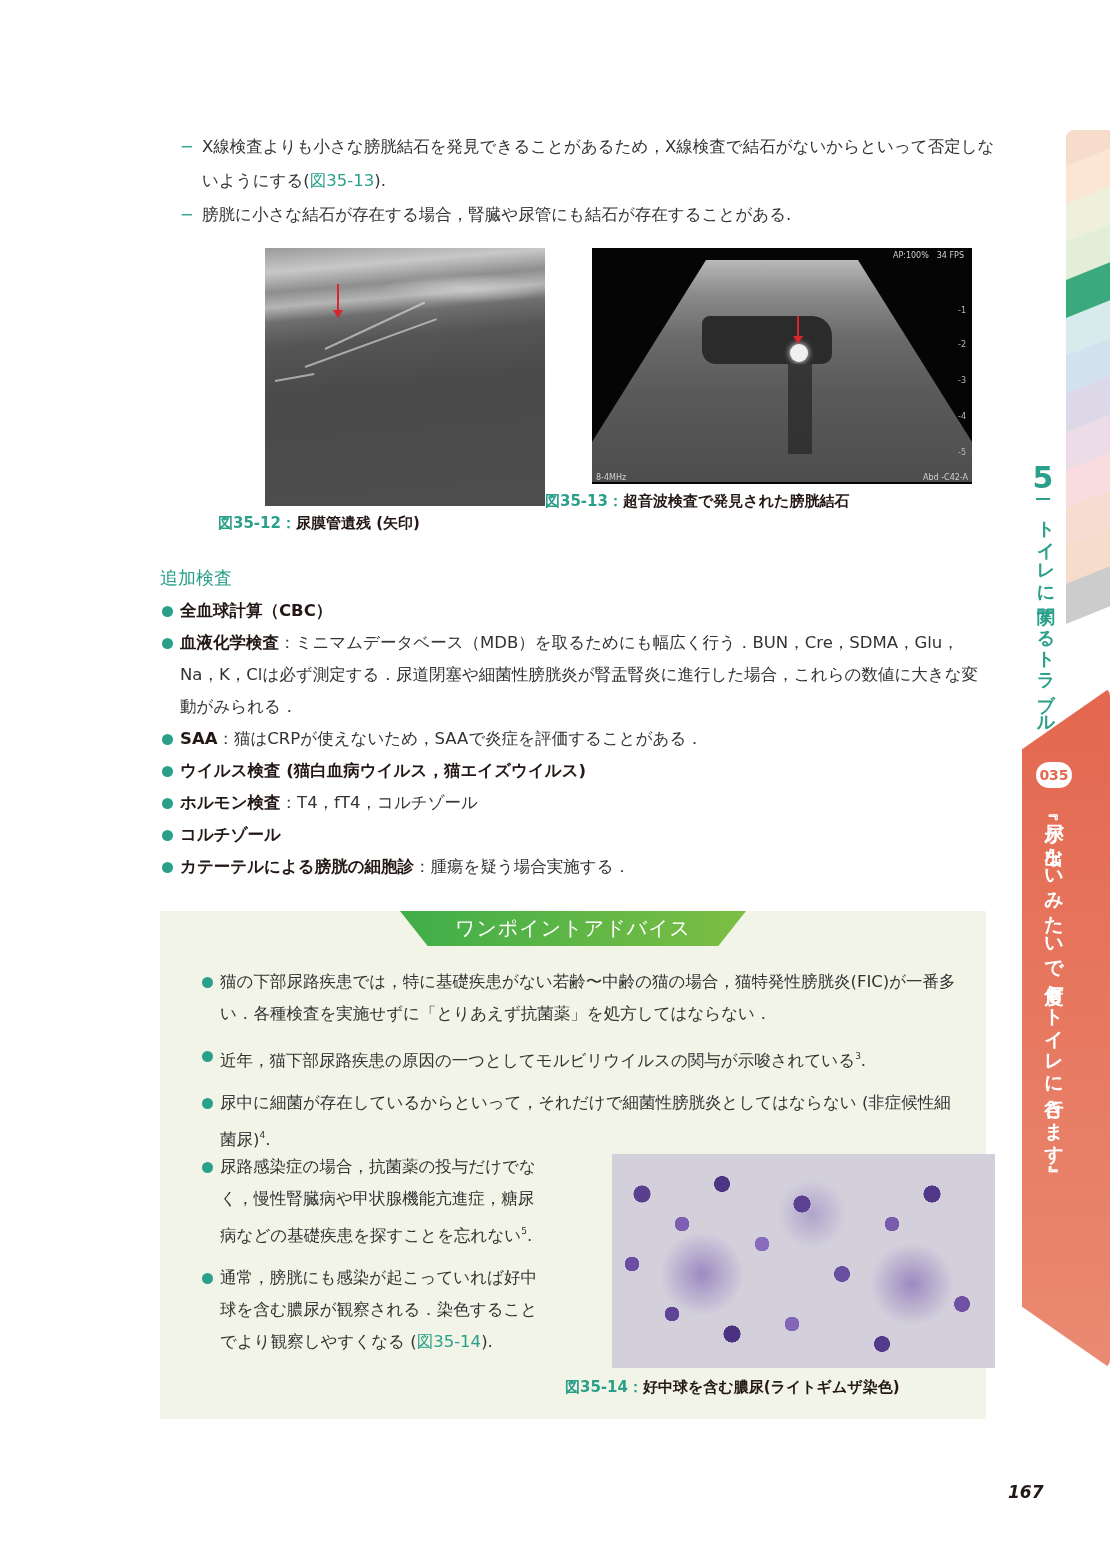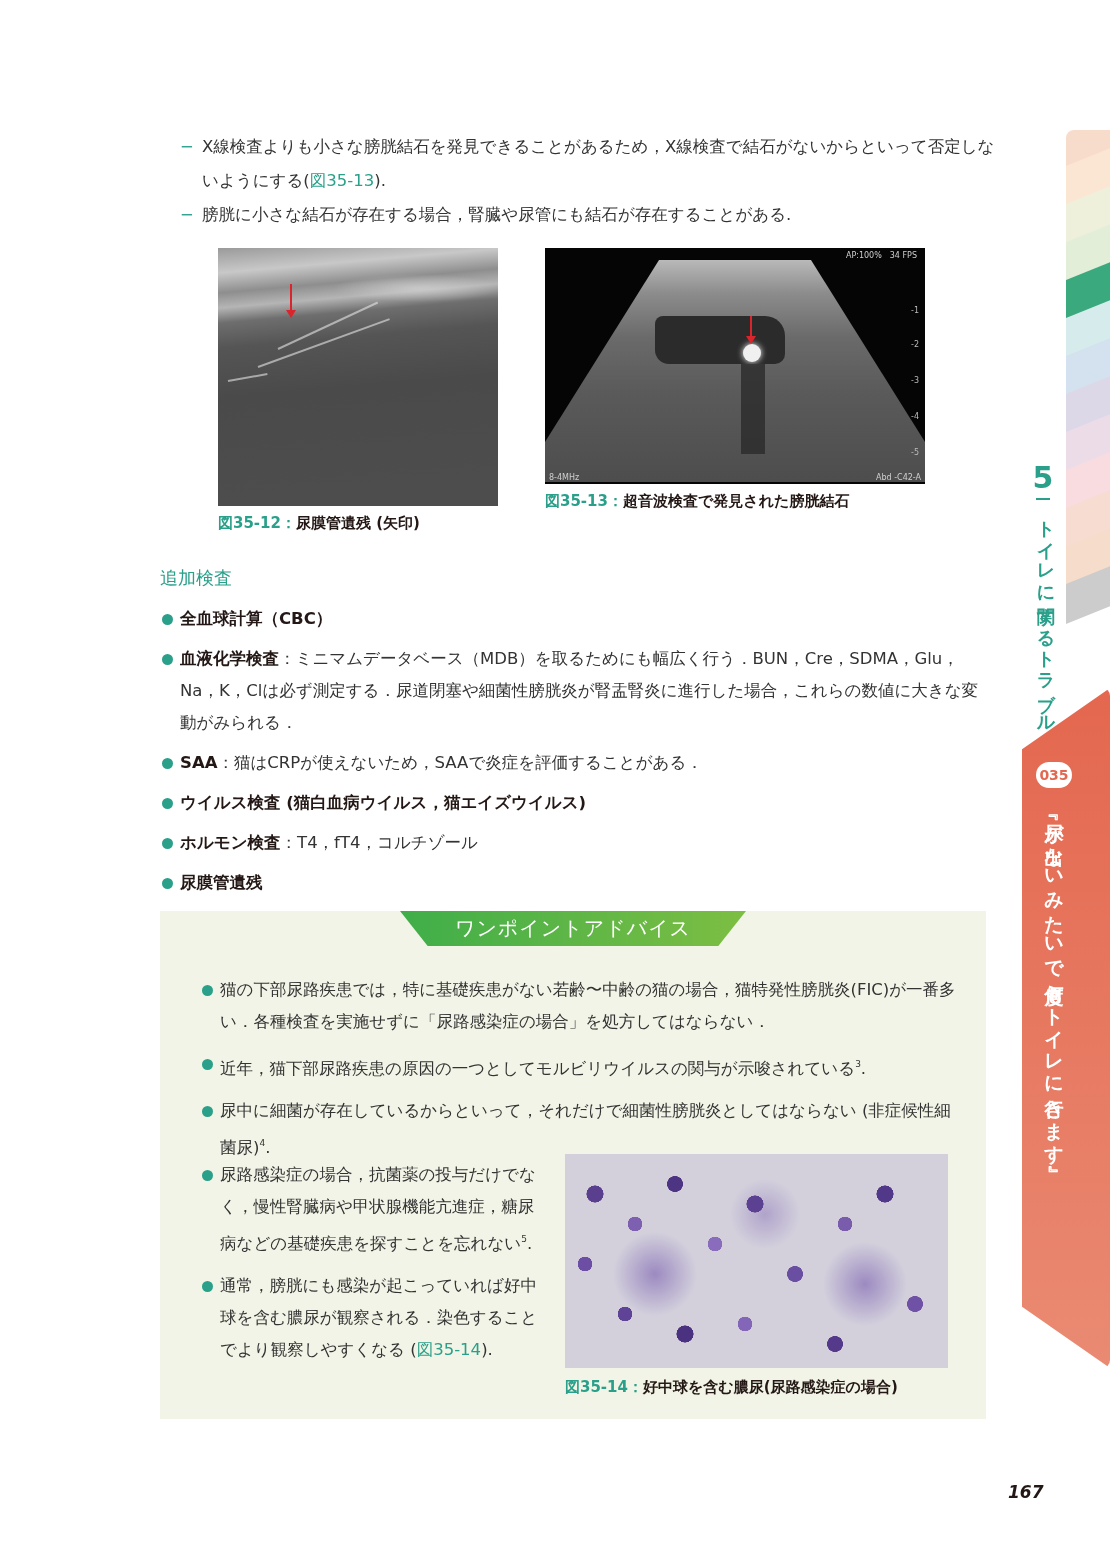--- a/index.html
+++ b/index.html
@@ -7,21 +7,21 @@
     width:1110px; height:1553px; position:relative; overflow:hidden;
     background:#ffffff; color:#231815;
     font-family:"DejaVu Sans","Liberation Sans",sans-serif;
   }
   .abs { position:absolute; }
   .intro { left:180px; top:130px; width:820px; font-size:16.5px; line-height:34px; color:#333; }
   .intro .line { position:relative; padding-left:22px; }
   .intro .dash { position:absolute; left:0; top:0; color:#2aa08a; }
   .figref { color:#2aa08a; }
 
-  .fig { position:absolute; overflow:hidden; }
+  .fig { position:absolute; overflow:hidden;margin-left:47px; }
   .us1 {
     left:218px; top:248px; width:280px; height:258px;
     background:
       radial-gradient(ellipse 120px 20px at 200px 40px, rgba(220,220,220,.55), transparent 70%),
       linear-gradient(175deg, #9a9a9a 0px, #c8c8c8 25px, #8e8e8e 45px, #b5b5b5 60px, #6e6e6e 75px, #555 100px, #4a4a4a 150px, #4d4d4d 258px);
   }
   .us1 .streak { position:absolute; height:2px; background:rgba(230,230,230,.6); transform-origin:left center; }
   .us1 .arrow, .us2 .arrow { position:absolute; width:2px; background:#d9252b; }
   .us1 .arrow::after, .us2 .arrow::after {
     content:""; position:absolute; left:-4px; bottom:-6px;
@@ -37,21 +37,21 @@
   .us2 .stone { position:absolute; left:198px; top:96px; width:18px; height:18px; background:#f0f0f0; border-radius:50%; box-shadow:0 0 6px #fff; }
   .us2 .shadow { position:absolute; left:196px; top:116px; width:24px; height:90px; background:#2a2a2a; opacity:.8; }
   .us2 .hud { position:absolute; font-family:"DejaVu Sans",sans-serif; font-size:8px; color:#d0d0d0; }
   .us2 .scale { position:absolute; right:6px; font-size:8px; color:#bbb; }
 
   .caption { position:absolute; font-size:15px; font-weight:bold; color:#231815; white-space:nowrap; }
   .caption .num { color:#2aa08a; }
 
   .section-title { left:160px; top:566px; font-size:18px; font-weight:normal; color:#2aa08a; }
   .exam-list { left:160px; top:595px; width:830px; font-size:16.5px; line-height:32px; color:#333; }
-  .bullet { position:relative; padding-left:20px;margin-top:8px; }
+  .bullet { position:relative; padding-left:20px; }
   .bullet .dot {
     position:absolute; left:2px; top:11px; width:11px; height:11px; border-radius:50%; background:#2aa08a;
   }
   .bullet b { color:#231815; }
 
   .advice {
     position:absolute; left:160px; top:911px; width:826px; height:508px; background:#f1f4e6;
   }
   .advice-head {
     position:absolute; left:240px; top:0px; width:346px; height:35px;
@@ -156,40 +156,40 @@
   <span class="num">図35-13</span><span class="num">：</span><span>超音波検査で発見された膀胱結石</span>
 </div>
 
 <div class="abs section-title">追加検査</div>
 <div class="abs exam-list">
   <div class="bullet"><span class="dot"></span><b>全血球計算（CBC）</b><span></span></div>
   <div class="bullet"><span class="dot"></span><b>血液化学検査</b><span>：ミニマムデータベース（MDB）を取るためにも幅広く行う．BUN，Cre，SDMA，Glu，Na，K，Clは必ず測定する．尿道閉塞や細菌性膀胱炎が腎盂腎炎に進行した場合，これらの数値に大きな変動がみられる．</span></div>
   <div class="bullet"><span class="dot"></span><b>SAA</b><span>：猫はCRPが使えないため，SAAで炎症を評価することがある．</span></div>
   <div class="bullet"><span class="dot"></span><b>ウイルス検査 (猫白血病ウイルス，猫エイズウイルス)</b><span></span></div>
   <div class="bullet"><span class="dot"></span><b>ホルモン検査</b><span>：T4，fT4，コルチゾール</span></div>
-  <div class="bullet"><span class="dot"></span><b>尿膜管遺残</b><span></span></div>
+  <div class="bullet"><span class="dot"></span><b>コルチゾール</b><span></span></div>
   <div class="bullet"><span class="dot"></span><b>カテーテルによる膀胱の細胞診</b><span>：腫瘍を疑う場合実施する．</span></div>
 </div>
 
 <div class="advice">
   <div class="advice-head">ワンポイントアドバイス</div>
   <div class="advice-list">
-    <div class="bullet"><span class="dot"></span><span>猫の下部尿路疾患では，特に基礎疾患がない若齢〜中齢の猫の場合，猫特発性膀胱炎(FIC)が一番多い．各種検査を実施せずに「尿路感染症の場合」を処方してはならない．</span></div>
+    <div class="bullet"><span class="dot"></span><span>猫の下部尿路疾患では，特に基礎疾患がない若齢〜中齢の猫の場合，猫特発性膀胱炎(FIC)が一番多い．各種検査を実施せずに「とりあえず抗菌薬」を処方してはならない．</span></div>
     <div class="bullet"><span class="dot"></span><span>近年，猫下部尿路疾患の原因の一つとしてモルビリウイルスの関与が示唆されている</span><sup>3</sup><span>.</span></div>
     <div class="bullet"><span class="dot"></span><span>尿中に細菌が存在しているからといって，それだけで細菌性膀胱炎としてはならない (非症候性細菌尿)</span><sup>4</sup><span>.</span></div>
   </div>
   <div class="advice-narrow">
     <div class="bullet"><span class="dot"></span><span>尿路感染症の場合，抗菌薬の投与だけでなく，慢性腎臓病や甲状腺機能亢進症，糖尿病などの基礎疾患を探すことを忘れない</span><sup>5</sup><span>.</span></div>
     <div class="bullet"><span class="dot"></span><span>通常，膀胱にも感染が起こっていれば好中球を含む膿尿が観察される．染色することでより観察しやすくなる (</span><span class="figref">図35-14</span><span>).</span></div>
   </div>
 </div>
 
 <div class="fig micro"></div>
 <div class="caption" style="left:565px;top:1378px;">
-  <span class="num">図35-14</span><span class="num">：</span><span>好中球を含む膿尿(尿路感染症の場合)</span>
+  <span class="num">図35-14</span><span class="num">：</span><span>好中球を含む膿尿(ライトギムザ染色)</span>
 </div>
 
 <div class="tab-stripes" id="stripes">
     <div style="background: rgb(248, 220, 203);"></div>
     <div style="background: rgb(251, 230, 211);"></div>
     <div style="background: rgb(238, 240, 220);"></div>
     <div style="background: rgb(227, 238, 216);"></div>
     <div style="background: rgb(58, 170, 126);"></div>
     <div style="background: rgb(214, 236, 236);"></div>
     <div style="background: rgb(212, 225, 238);"></div>

